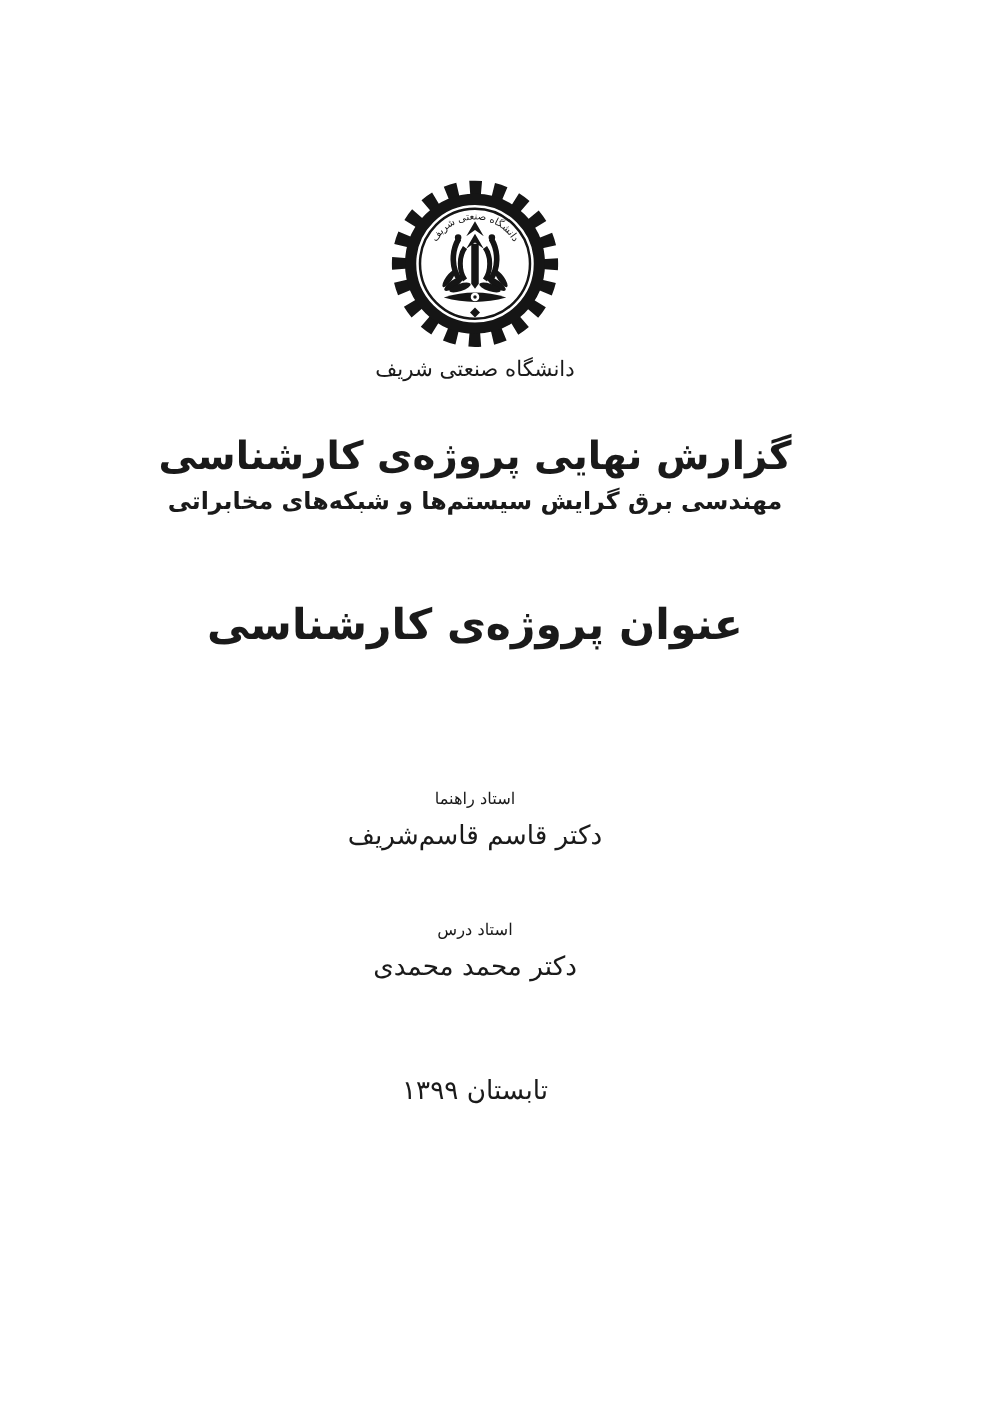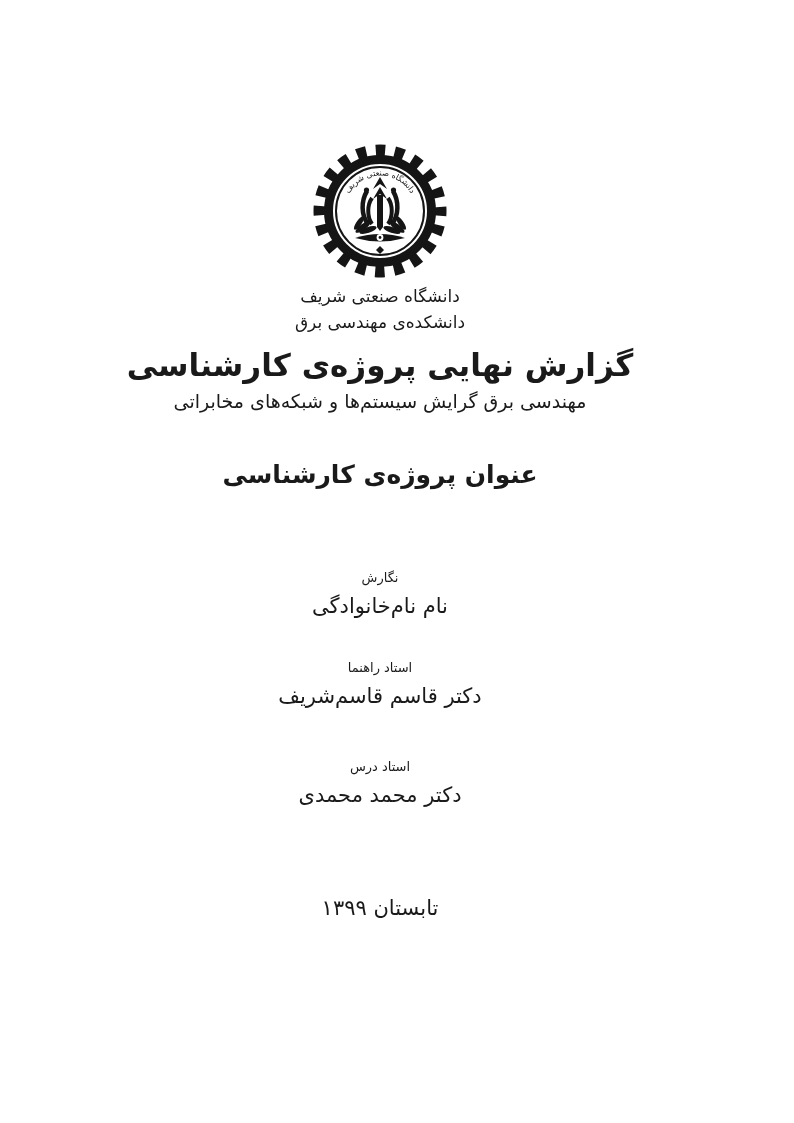--- a/index.html
+++ b/index.html
@@ -37,29 +37,29 @@
     top: 141px;
     width: 100%;
     height: 140px;
     display: flex;
     align-items: center;
     justify-content: center;
   }
   .university  { top: 286px; font-size: 17px; }
   .faculty     { top: 312px; font-size: 17px; }
   .report-type { top: 347px; font-size: 31px; font-weight: bold; }
-  .program     { top: 390px; font-size: 19px; font-weight: normal; }
-  .title       { top: 460px; font-size: 25px; font-weight: bold; letter-spacing: 0; }
+  .program     { top: 390px; font-size: 19px; font-weight: bold; }
+  .title       { top: 480px; font-size: 34px; font-weight: bold; letter-spacing: 0; }
   .section { position: absolute; left: 0; width: 100%; }
   .sec-0 { top: 570px; }
-  .sec-1 { top: 660px; }
-  .sec-2 { top: 737px; margin-top: 22px; }
+  .sec-1 { top: 632px; }
+  .sec-2 { top: 737px; }
   .sec-label { font-size: 13px; line-height: 16px; }
   .sec-value { font-size: 21px; line-height: 28px; margin-top: 6px; }
-  .date { top: 860px; font-size: 21px; margin-top: 36px; }
+  .date { top: 860px; font-size: 21px; }
   svg .ink   { fill: #151515; }
   svg .nofill{ fill: none; stroke: #151515; }
 </style>
 </head>
 <body>
 
 <div class="page">
   <div class="content">
 
     <div class="logo-wrap">
@@ -96,30 +96,25 @@
           <ellipse class="ink" cx="12" cy="19" rx="9" ry="3" transform="rotate(18 12 19)"></ellipse>
           <path class="ink" d="M-25,27 Q0,19 25,27 Q0,34 -25,27 Z"></path>
           <circle cx="0" cy="26.5" r="3.4" fill="#ffffff"></circle>
           <circle class="ink" cx="0" cy="26.5" r="1.4"></circle>
           <path class="ink" d="M0,35 L4,39 L0,43 L-4,39 Z"></path>
         </g>
       </svg>
     </div>
 
     <div class="line university">دانشگاه صنعتی شریف</div>
-    <div class="line faculty">دانشکده‌ی مهندسی برق</div>
     <div class="line report-type">گزارش نهایی پروژه‌ی کارشناسی</div>
     <div class="line program">مهندسی برق گرایش سیستم‌ها و شبکه‌های مخابراتی</div>
 
     <h1 class="line title">عنوان پروژه‌ی کارشناسی</h1>
 
-    <div class="section sec-0">
-      <div class="sec-label">نگارش</div>
-      <div class="sec-value">نام نام‌خانوادگی</div>
-    </div>
 
     <div class="section sec-1">
       <div class="sec-label">استاد راهنما</div>
       <div class="sec-value">دکتر قاسم قاسم‌شریف</div>
     </div>
 
     <div class="section sec-2">
       <div class="sec-label">استاد درس</div>
       <div class="sec-value">دکتر محمد محمدی</div>
     </div>

